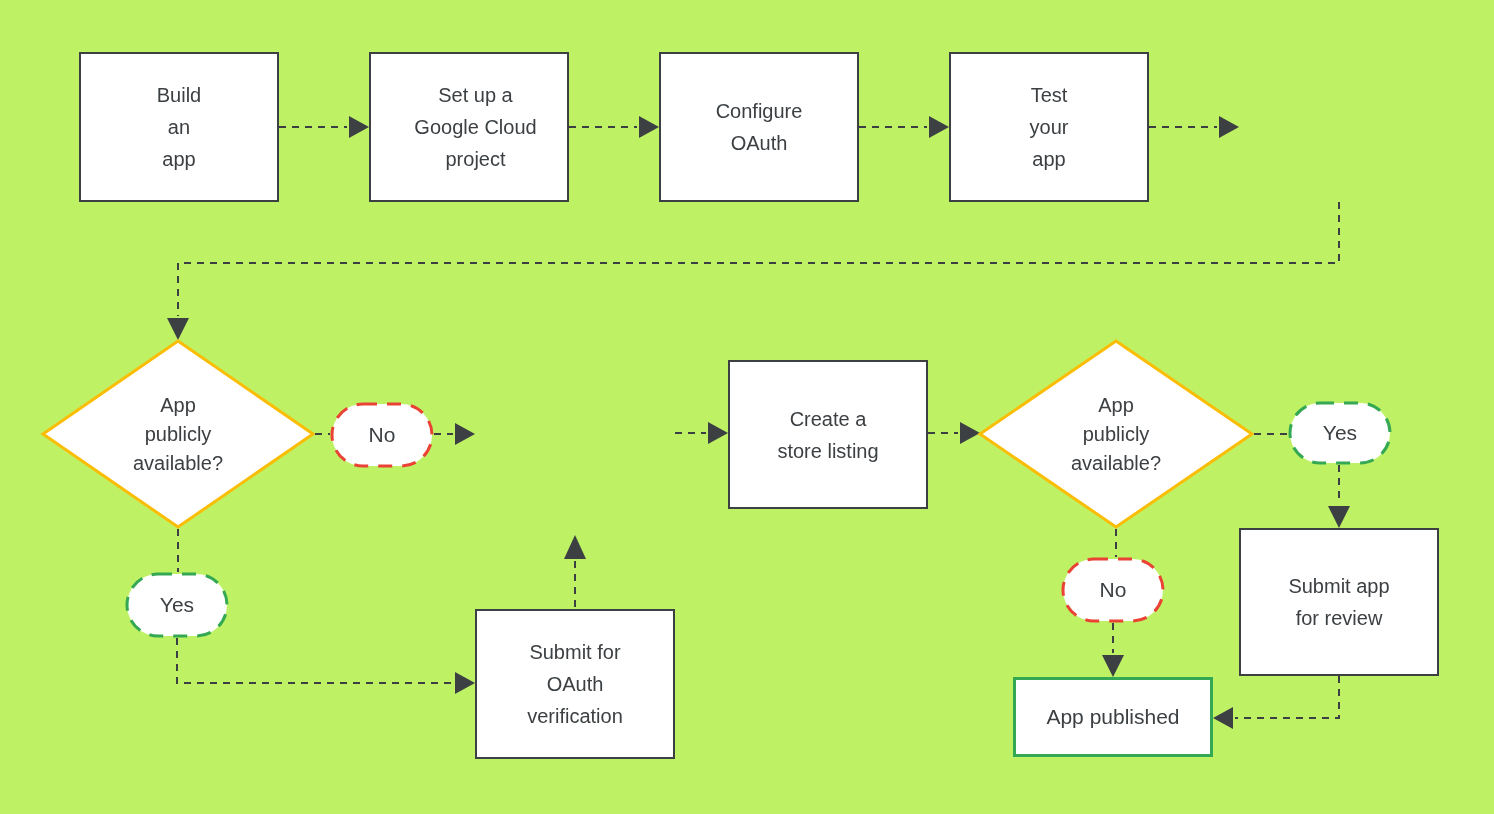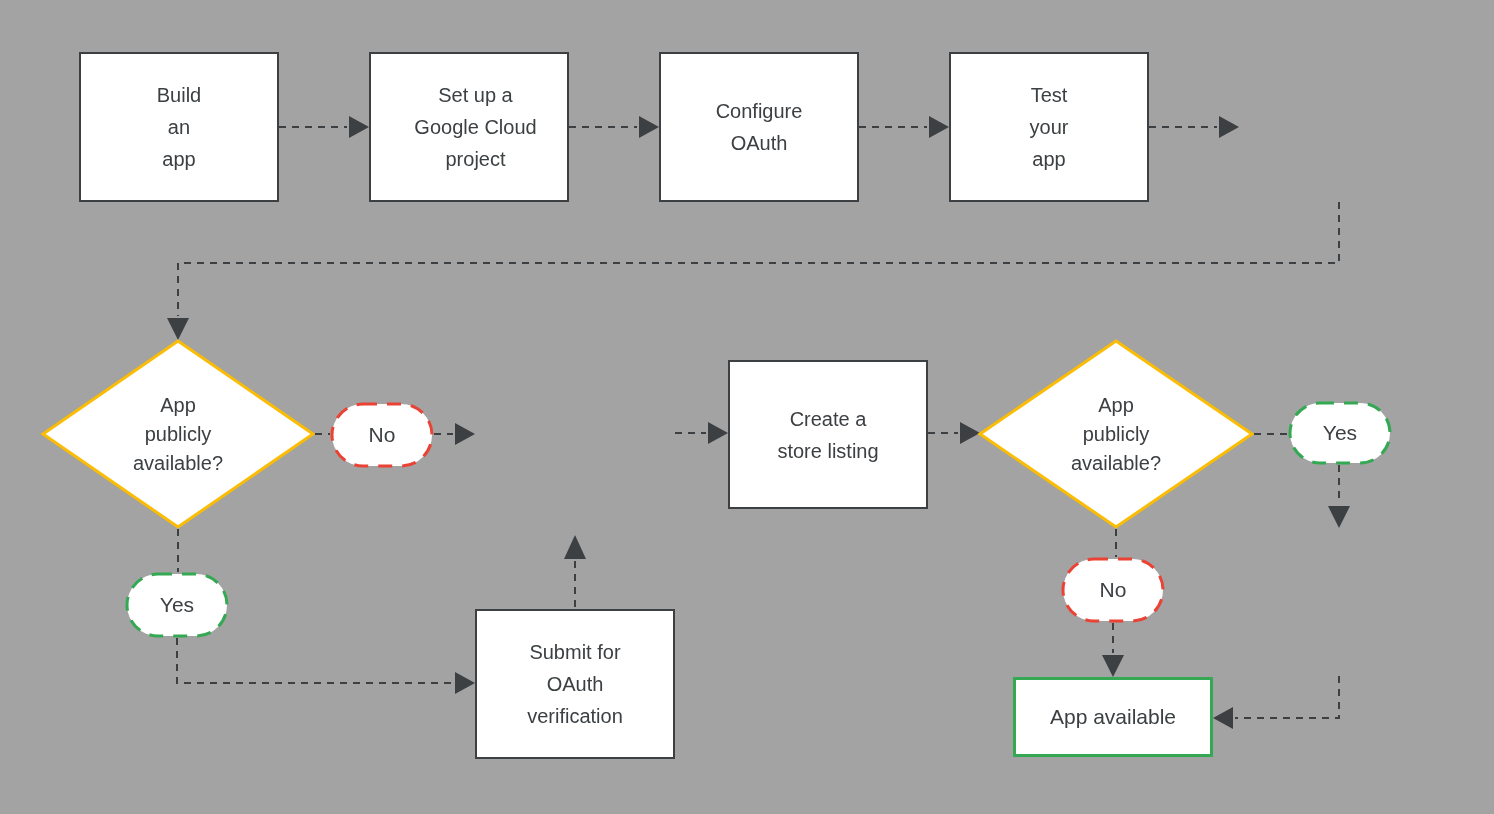--- a/index.html
+++ b/index.html
@@ -1,20 +1,20 @@
 <!DOCTYPE html>
 <html><head>
 <meta charset="utf-8">
 <style>
   html,body{margin:0;padding:0;background:#ffffff;}
   body{font-family:"Liberation Sans", sans-serif;}
   .canvas{
     position:relative;
     width:1494px;height:814px;
-    background:#a3a3a3;
+    background:#bef264;
     overflow:hidden;
   }
   .wires{position:absolute;left:0;top:0;width:1494px;height:814px;z-index:1;}
   .box{
     position:absolute;
     box-sizing:border-box;
     background:#ffffff;
     border:2px solid #3c4043;
     color:#3c4043;
     display:flex;align-items:center;justify-content:center;
@@ -147,21 +147,23 @@
   <div class="box" id="node-setup-gcp">Set up a
 Google Cloud
 project</div>
   <div class="box" id="node-configure-oauth">Configure
 OAuth</div>
   <div class="box" id="node-test-app">Test
 your
 app</div>
   <div class="box" id="node-store-listing">Create a
 store listing</div>
-  <div class="box" id="node-app-published">App available</div>
+  <div class="box" id="node-submit-review">Submit app
+for review</div>
+  <div class="box" id="node-app-published">App published</div>
   <div class="box" id="node-oauth-verification">Submit for
 OAuth
 verification</div>
 
   <div class="floating-label" id="decision-1-label">App
 publicly
 available?</div>
   <div class="floating-label" id="decision-2-label">App
 publicly
 available?</div>

